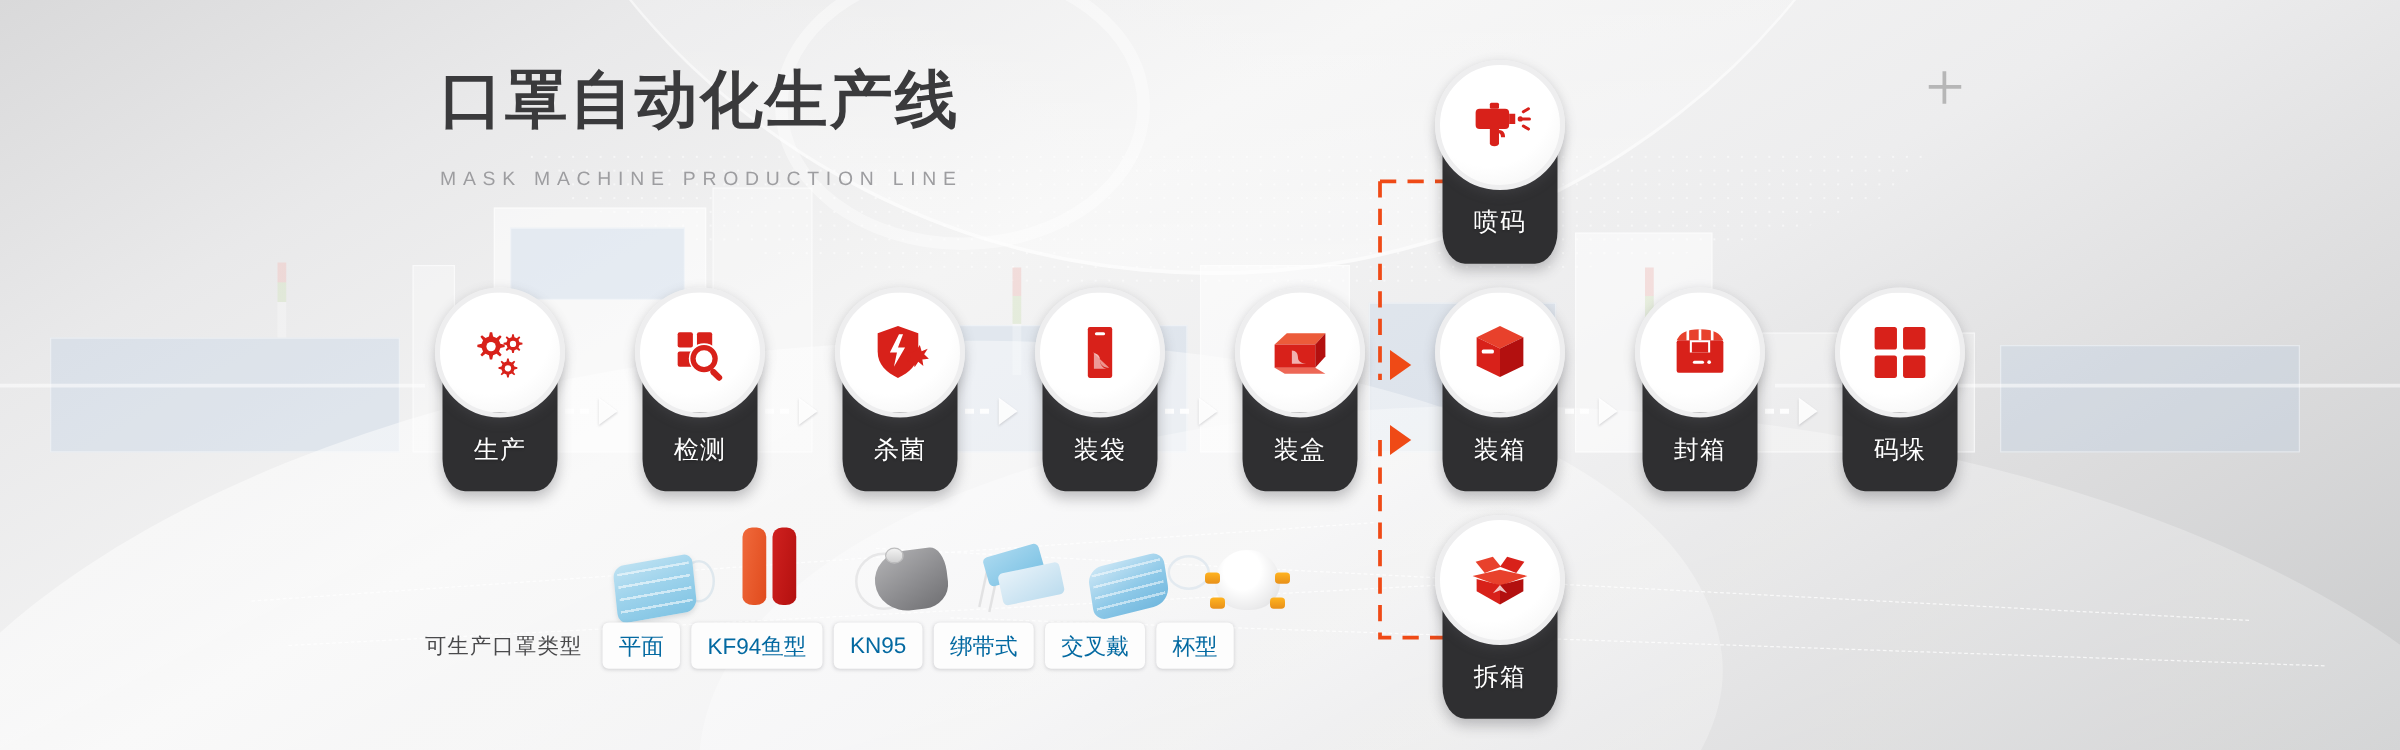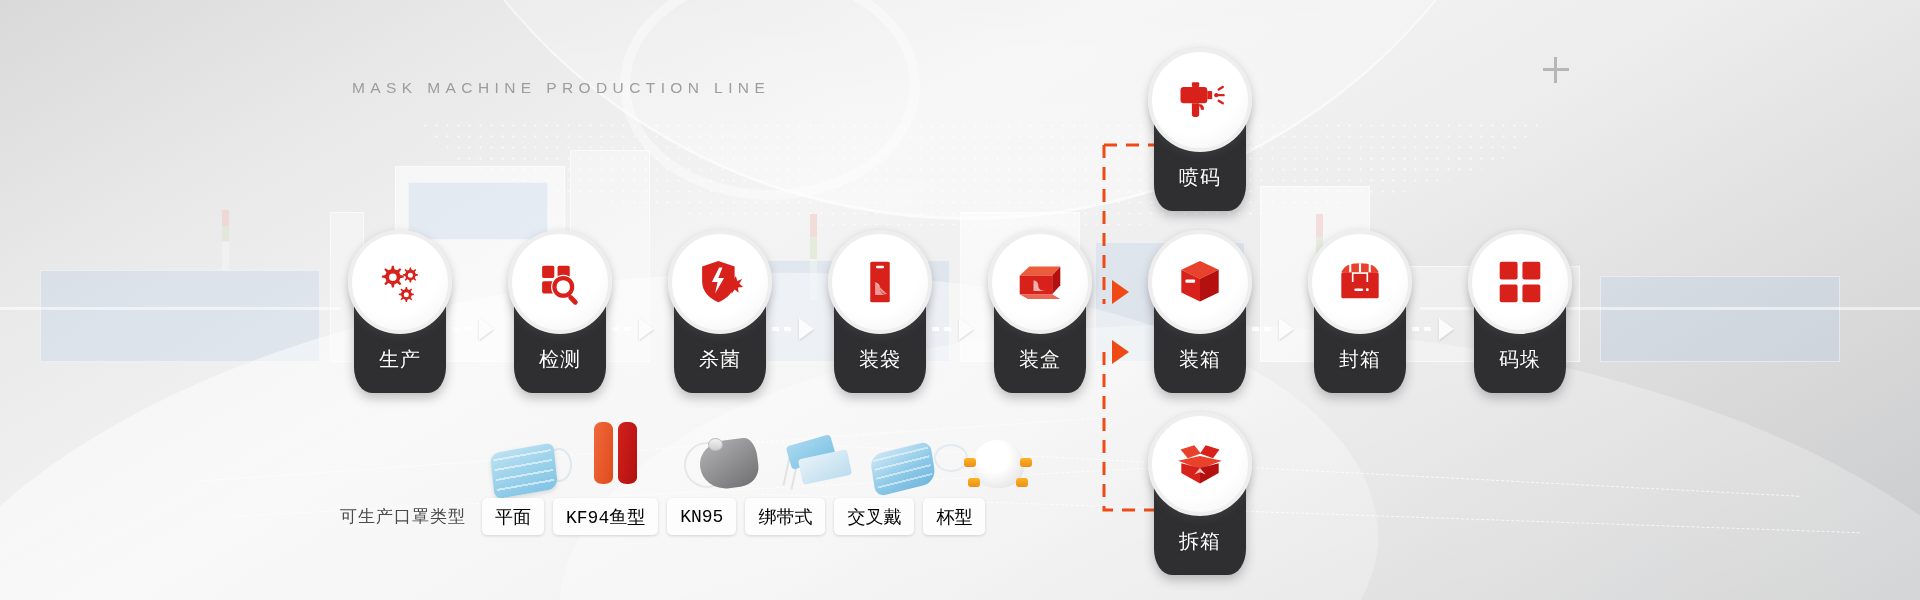--- a/index.html
+++ b/index.html
@@ -170,23 +170,22 @@
   .mask-types { position: absolute; left: 340px; top: 498px; display: flex; align-items: center; }
   .mask-types .mt-title {
     font-size: 17px; color: #4a4a4c; letter-spacing: 1px; margin-right: 16px; white-space: nowrap;
   }
   .chip {
     height: 37px; min-width: 62px;
     padding: 0 13px; margin-right: 9px;
     background: #fdfdfd;
     border-radius: 5px;
     display: flex; align-items: center; justify-content: center;
-    font-size: 18px; color: #000000; white-space: nowrap;
+    font-size: 18px; color: #0369a1; white-space: nowrap;
     box-shadow: 0 1px 3px rgba(120,120,125,0.28);
-    font-family: Liberation Mono, monospace;
   }
 
   
   .mask-photos { position: absolute; left: 0; top: 0; }
   .mp { position: absolute; }
 
   .mp-flat .body {
     position: absolute; left: 0; top: 8px;
     width: 64px; height: 46px;
     background: linear-gradient(165deg, #bfe2f2 0%, #9ed3ec 45%, #7fc3e3 100%);
@@ -295,20 +294,21 @@
     <div class="bg-pleat" style="left:200px; bottom:150px; width:900px; transform:rotate(-4deg);"></div>
     <div class="bg-pleat" style="left:230px; bottom:108px; width:950px; transform:rotate(-3deg);"></div>
     <div class="bg-pleat" style="left:700px; bottom:132px; width:1100px; transform:rotate(3deg);"></div>
     <div class="bg-pleat" style="left:760px; bottom:86px; width:1100px; transform:rotate(2deg);"></div>
     <div class="bg-earloop" style="left:620px; bottom:400px; width:300px; height:230px;"></div>
 
     <div class="plus-mark"></div>
   </div>
 
   <div class="headline">
+    <h1>口罩自动化生产线</h1>
     <div class="sub">MASK MACHINE PRODUCTION LINE</div>
   </div>
 
   <div class="conn" style="left:452px;">
     <div class="dash"></div>
     <div class="tri"></div>
   </div>
   <div class="conn" style="left:612px;">
     <div class="dash"></div>
     <div class="tri"></div>

